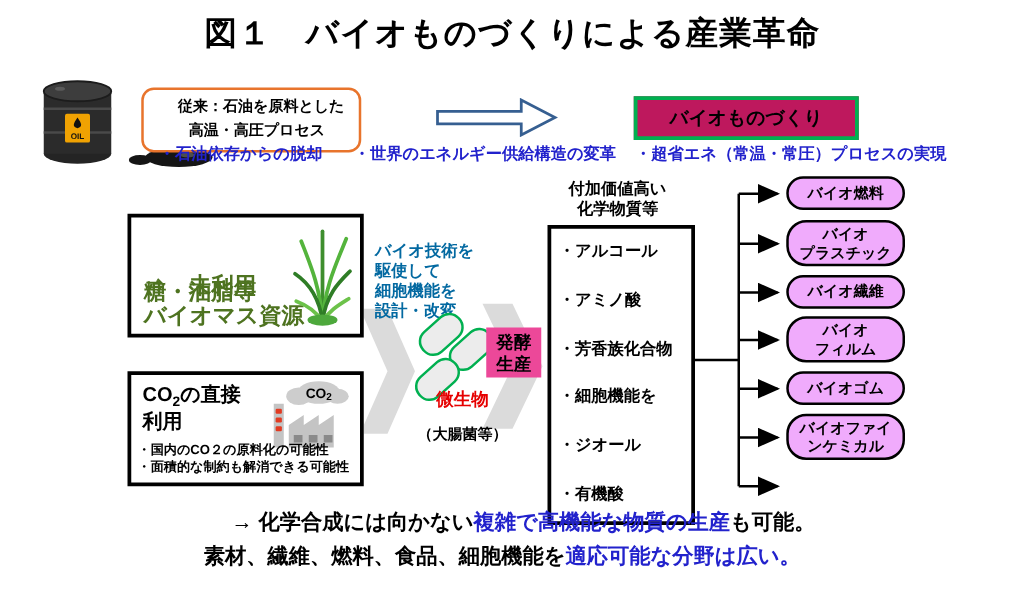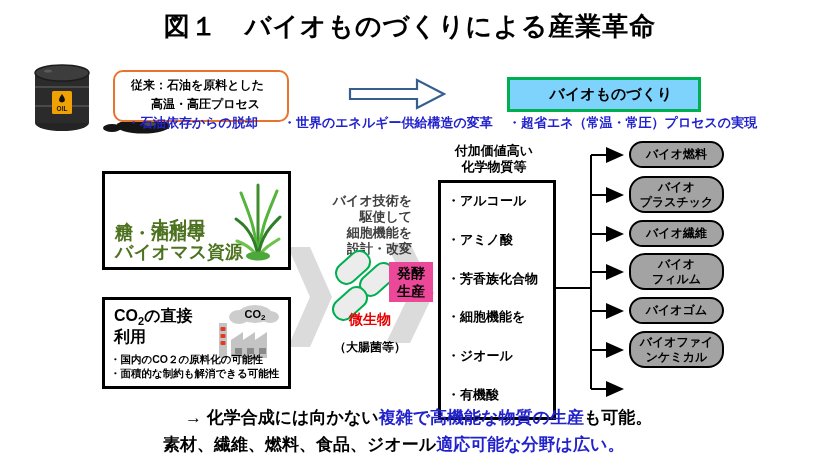--- a/index.html
+++ b/index.html
@@ -5,58 +5,58 @@
   html,body{margin:0;padding:0;background:#fff;}
   #canvas{position:relative;width:820px;height:473px;background:#fff;overflow:hidden;
           font-family:"Liberation Sans",sans-serif;color:#000;}
   .abs{position:absolute;}
   .title{top:9px;left:0;width:820px;text-align:center;font-size:26px;font-weight:bold;letter-spacing:1px;}
   svg.overlay{top:0;left:0;width:820px;height:473px;pointer-events:none;z-index:1;}
   .icon-svg{z-index:2;}
   
   .orange-box{left:113px;top:70px;width:172px;height:44px;border:2px solid #E8742C;border-radius:10px;
               background:#fff;z-index:3;font-size:12px;font-weight:bold;line-height:1.55;padding-top:4px;}
-  .orange-box .l1{padding-left:16px;}
+  .orange-box .l1{padding-left:16px;text-align:center;}
   .orange-box .l2{padding-left:36px;}
-  .green-box{left:507px;top:77px;width:174px;height:29px;border:3px solid #00B050;background:#7dd3fc;z-index:3;
-             font-size:15px;font-weight:bold;display:flex;align-items:center;justify-content:center;padding-left:14px;}
+  .green-box{left:507px;top:77px;width:174px;height:29px;border:3px solid #00B050;background:#be185d;z-index:3;
+             font-size:15px;font-weight:bold;display:flex;align-items:center;justify-content:center;}
   .benefit{top:114px;font-size:13px;font-weight:bold;color:#2222CC;white-space:nowrap;z-index:3;}
   .b1{left:127px;} .b2{left:283px;} .b3{left:508px;}
   
   .genryo{left:102px;top:146px;width:190px;text-align:center;font-size:17px;font-weight:bold;z-index:3;margin-top:36px;}
   .fbox{border:3px solid #000;background:#fff;z-index:3;}
   .box1{left:102px;top:171px;width:183px;height:93px;}
   .box1 .sugar{position:absolute;left:10px;top:8px;font-size:18px;font-weight:bold;color:#4E7320;margin-top:39px;}
   .box1 .unused{position:absolute;left:10px;top:42px;font-size:18px;font-weight:bold;color:#4E7320;
                 white-space:pre-line;line-height:1.35;}
   .plant{position:absolute;right:4px;top:3px;}
   .box2{left:102px;top:297px;width:183px;height:86px;}
   .co2title{position:absolute;left:9px;top:6px;font-size:16px;font-weight:bold;}
   .co2title sub{font-size:11px;}
   .co2line2{position:absolute;left:9px;top:27px;font-size:16px;font-weight:bold;}
   .factory{position:absolute;right:3px;top:2px;}
   .note{position:absolute;left:5px;font-size:10.5px;font-weight:bold;white-space:nowrap;}
   .n0{top:53px;} .n1{top:67px;}
   
-  .biotech{left:300px;top:193px;width:112px;text-align:right;font-size:13px;font-weight:bold;color:#404040;
+  .biotech{left:300px;top:193px;width:112px;text-align:left;font-size:13px;font-weight:bold;color:#0369a1;
            line-height:1.22;white-space:pre-line;z-index:4;}
   .cell{position:absolute;width:36px;height:19px;border:2.5px solid #00B050;border-radius:11px;
         background:#ECECEC;z-index:4;transform:rotate(-42deg);}
   .c1{left:333px;top:256px;} .c2{left:357px;top:268px;} .c3{left:330px;top:292px;}
   .microbe{left:330px;top:311px;width:80px;text-align:center;font-size:14px;font-weight:bold;color:#E60000;z-index:4;}
   .microbe-note{left:318px;top:339px;width:104px;text-align:center;font-size:12px;font-weight:bold;z-index:4;}
   .ferment{left:389px;top:262px;width:44px;text-align:center;font-size:14px;font-weight:bold;color:#000;
            background:#ec4899;white-space:pre-line;line-height:1.3;padding:2px 0;z-index:4;}
   
   .prod-head{left:436px;top:143px;width:116px;text-align:center;font-size:13px;font-weight:bold;
              white-space:pre-line;line-height:1.25;z-index:3;}
   .chem-box{left:438px;top:180px;width:106px;height:212px;border:3px solid #000;background:#fff;z-index:3;
             display:flex;flex-direction:column;justify-content:space-between;padding:9px 0 13px 6px;}
   .chem-item{font-size:13px;font-weight:bold;white-space:nowrap;}
-  .pill{position:absolute;left:629px;width:91px;border:2.5px solid #000;border-radius:16px;background:#a3a3a3;
+  .pill{position:absolute;left:629px;width:91px;border:2.5px solid #000;border-radius:16px;background:#f0abfc;
         display:flex;align-items:center;justify-content:center;text-align:center;font-size:12px;
         font-weight:bold;white-space:pre-line;line-height:1.25;z-index:3;}
   .p1{top:141px;height:23px;} .p2{top:176px;height:33px;} .p3{top:220px;height:23px;}
   .p4{top:253px;height:33px;} .p5{top:297px;height:23px;} .p6{top:331px;height:33px;} .p7{top:375px;height:23px;}
   
   .f1{left:145px;top:406px;font-size:17px;font-weight:bold;white-space:nowrap;z-index:3;margin-left:40px;}
   .f2{left:163px;top:433px;font-size:17px;font-weight:bold;white-space:nowrap;z-index:3;}
   .blue{color:#2222CC;}
 </style>
 </head>
@@ -188,15 +188,15 @@
   <div class="abs pill p2">バイオ
 プラスチック</div>
   <div class="abs pill p3">バイオ繊維</div>
   <div class="abs pill p4">バイオ
 フィルム</div>
   <div class="abs pill p5">バイオゴム</div>
   <div class="abs pill p6">バイオファイ
 ンケミカル</div>
 
   <div class="abs f1"><span>→ 化学合成には向かない</span><span class="blue">複雑で高機能な物質の生産</span><span>も可能。</span></div>
-  <div class="abs f2"><span>素材、繊維、燃料、食品、ジオール</span><span class="blue">適応可能な分野は広い。</span></div>
+  <div class="abs f2"><span>素材、繊維、燃料、食品、細胞機能を</span><span class="blue">適応可能な分野は広い。</span></div>
 
 </div>
 
 </body></html>

